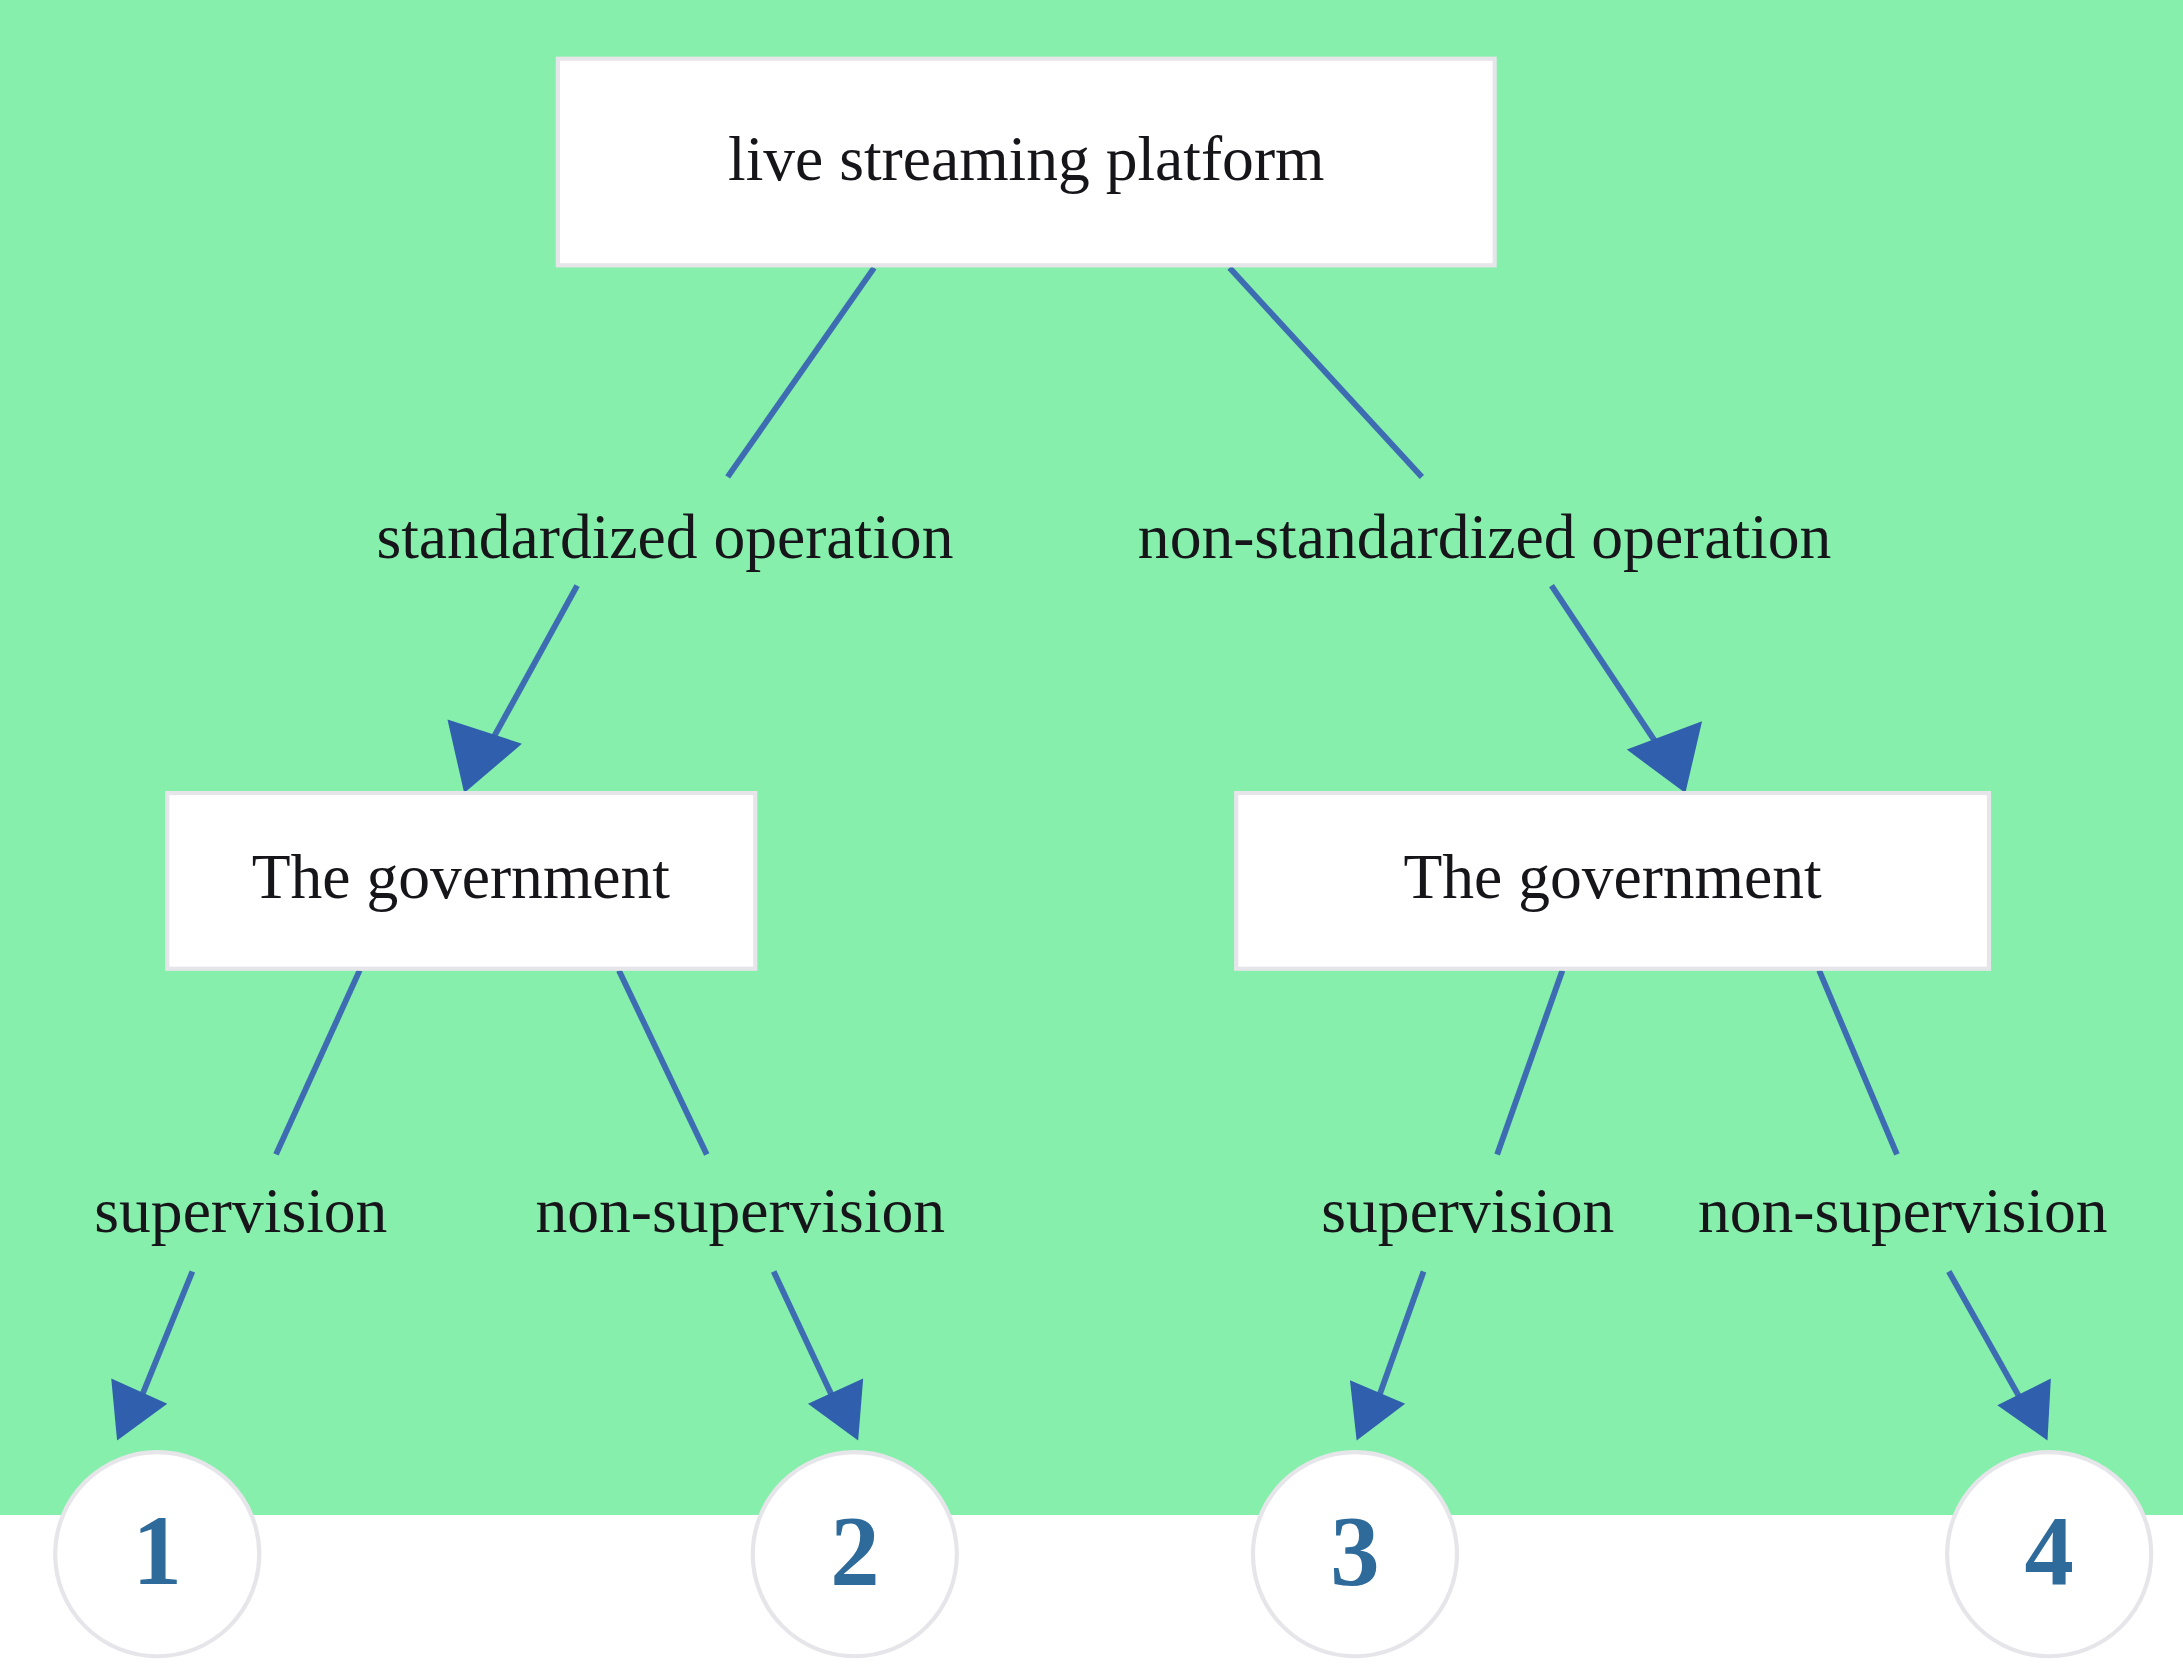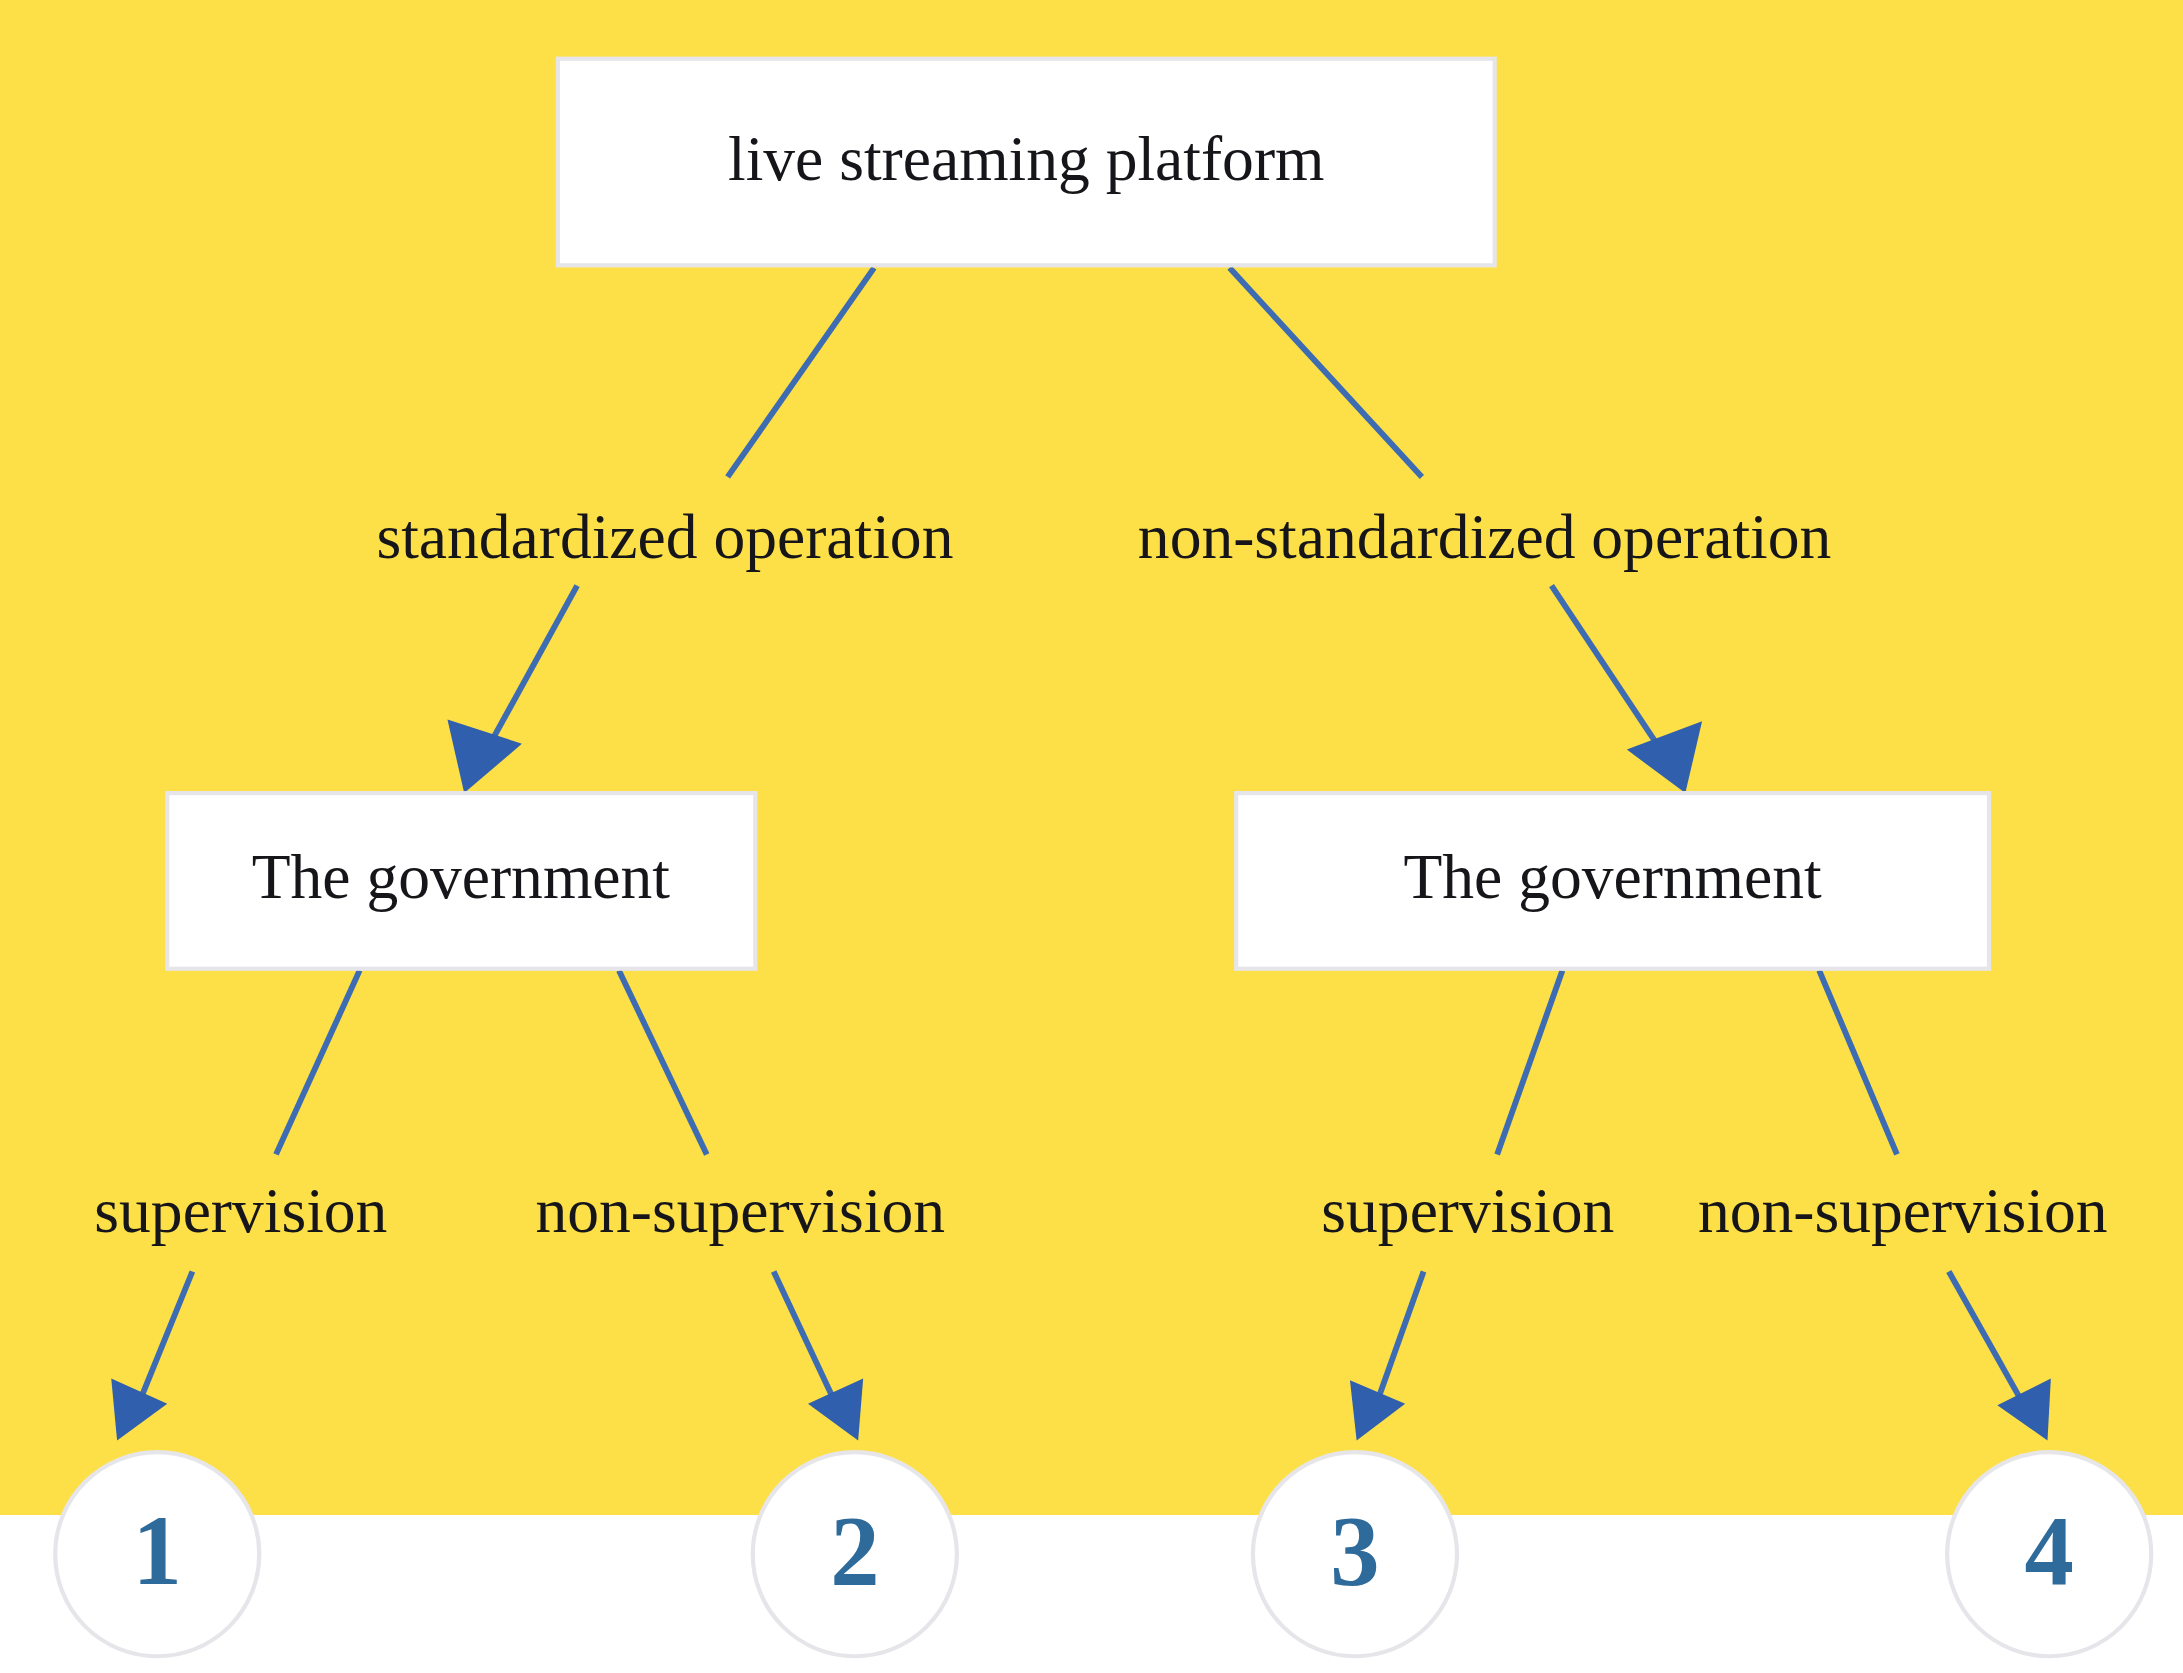--- a/index.html
+++ b/index.html
@@ -11,21 +11,21 @@
   body {
     width: 2183px;
     height: 1674px;
     font-family: "Liberation Serif", "DejaVu Serif", serif;
     overflow: hidden;
   }
   #diagram-root {
     position: relative;
     width: 2183px;
     height: 1515px;
-    background: #fde047;
+    background: #86efac;
   }
   svg#tree-svg {
     position: absolute;
     top: 0;
     left: 0;
     width: 2183px;
     height: 1674px;
     display: block;
   }
   .node-box {

